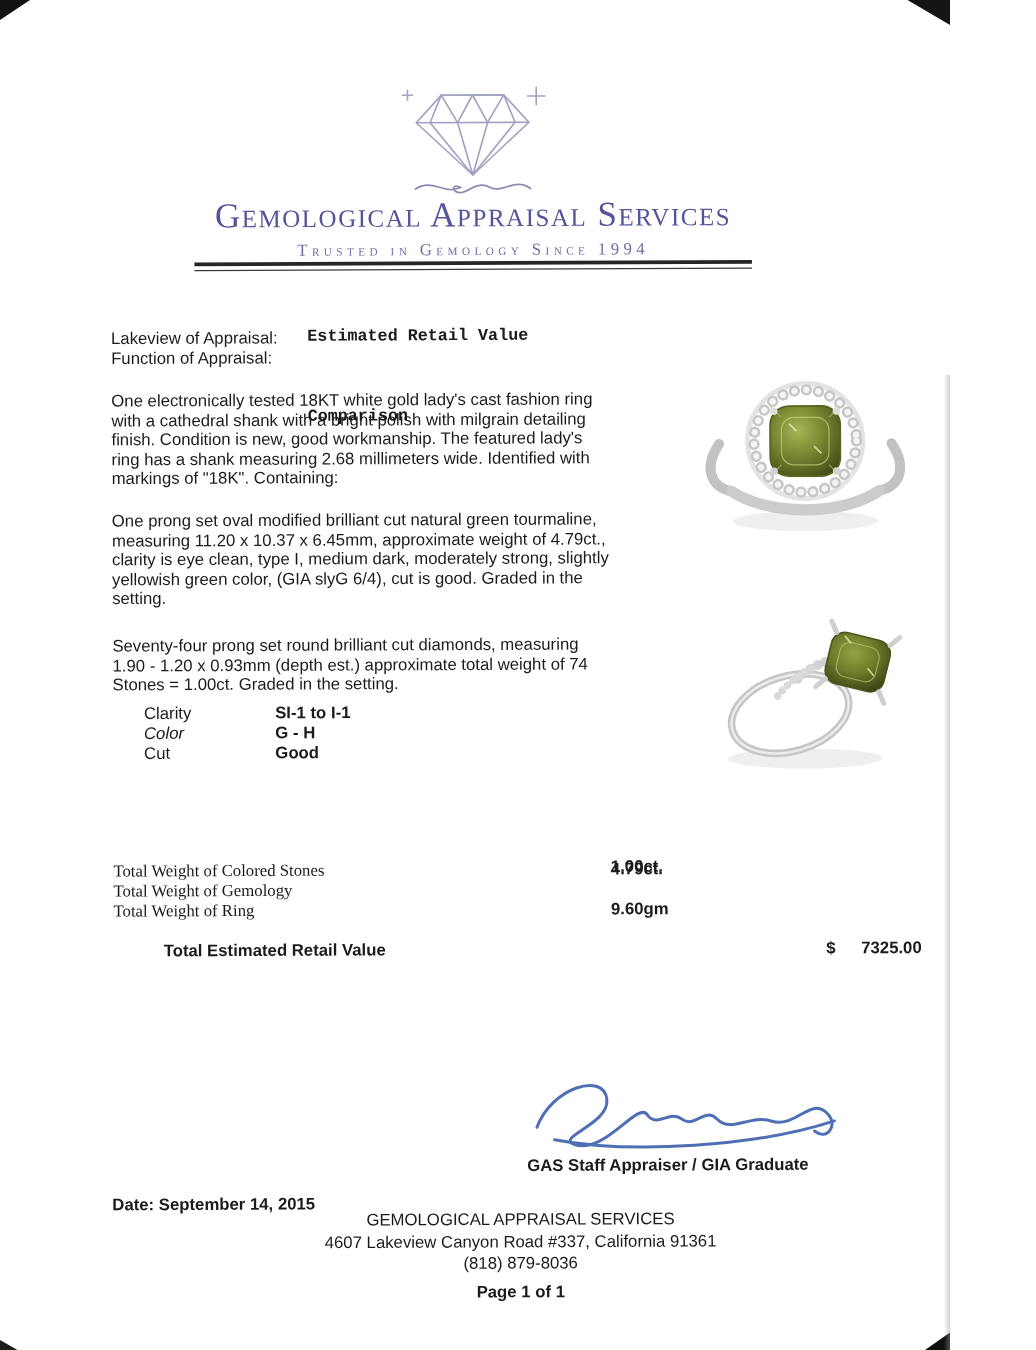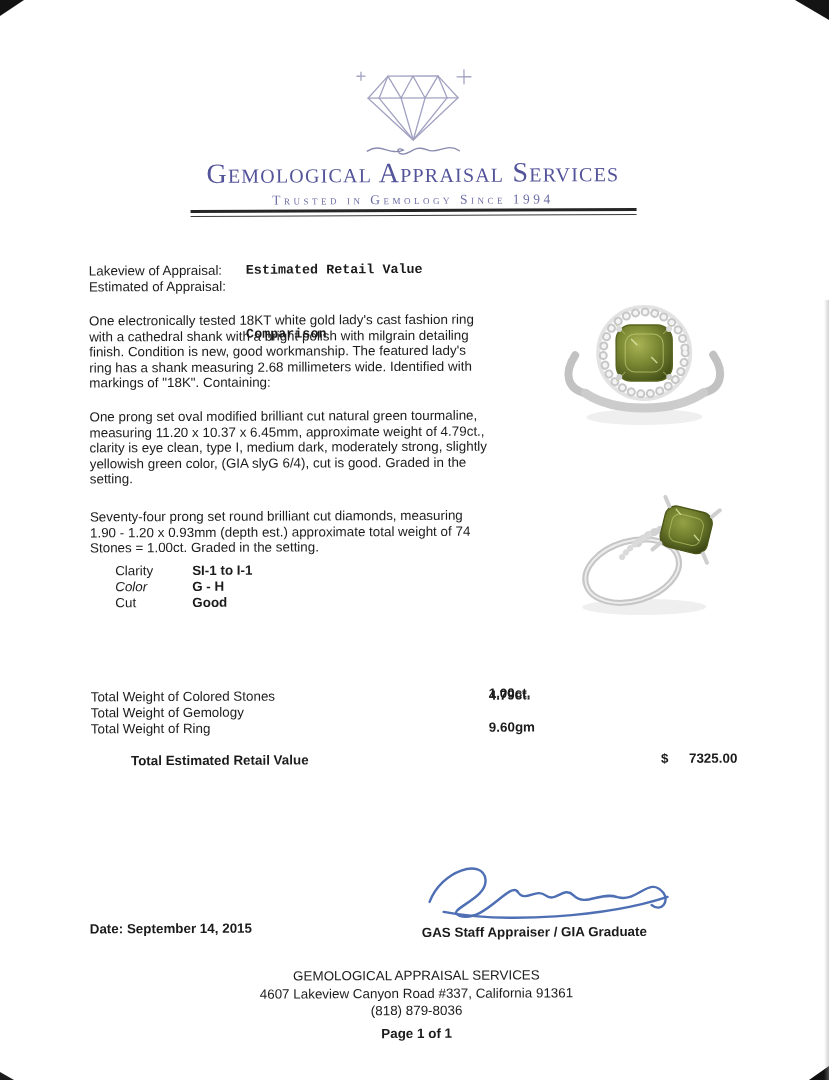--- a/index.html
+++ b/index.html
@@ -1,17 +1,17 @@
 <!DOCTYPE html>
 <html><head>
 <meta charset="utf-8">
 <style>
   html,body{margin:0;padding:0;background:#ffffff;}
   .page{
-    position:relative;width:829px;height:1080px;background:#fff;
+    position:relative;width:760px;height:1080px;background:#fff;
     overflow:hidden;font-family:"Liberation Sans",sans-serif;color:#1b1b1b;
   }
   .doc{position:absolute;inset:0;transform:rotate(-0.25deg);}
   .abs{position:absolute;}
   .b{font-weight:bold;}
   .body-text{font-size:13.4px;line-height:15.6px;}
   
   .logo-wrap{top:62px;left:50%;transform:translateX(-50%);}
   .title{
     top:157px;left:50%;transform:translateX(-50%);
@@ -26,23 +26,23 @@
   .rules{top:209px;left:50%;transform:translateX(-50%);width:446px;}
   .rule1{height:2.5px;background:#262626;margin-bottom:3px;}
   .rule2{height:1px;background:#3a3a3a;}
   
   .info-label{left:90px;width:155px;}
   .info-value{left:247px;font-family:Liberation Mono, monospace;}
   
   .para{left:90px;width:400px;}
   
   .grade-label{left:115px;}
-  .grade-value{left:192px;}
+  .grade-value{left:220px;}
   
-  .tot-label{left:90px;}
+  .tot-label{left:90px;font-family:Liberation Serif, serif;}
   .tot-value{left:488px;}
   
   .centered{left:0;width:829px;text-align:center;}
   
   .corner{width:0;height:0;position:absolute;}
   .c-tl{top:0;left:0;border-top:16px solid #121212;border-right:24px solid transparent;}
   .c-tr{top:0;right:0;border-top:20px solid #141414;border-left:34px solid transparent;}
   .c-br{bottom:0;right:0;border-bottom:14px solid #101010;border-left:20px solid transparent;}
   .c-bl{bottom:0;left:0;border-bottom:8px solid #1c1c1c;border-right:14px solid transparent;}
   .edge-right{position:absolute;right:0;top:300px;width:5px;height:780px;
@@ -72,21 +72,21 @@
 
     <div class="abs title">Gemological Appraisal Services</div>
     <div class="abs tagline">Trusted in Gemology Since 1994</div>
     <div class="abs rules">
       <div class="rule1"></div>
       <div class="rule2"></div>
     </div>
 
     <div class="abs body-text info-label" style="top:262px;">Lakeview of Appraisal:</div>
     <div class="abs body-text info-value b" style="top:262px;">Estimated Retail Value</div>
-    <div class="abs body-text info-label" style="top:278px;">Estimated of Appraisal:</div>
+    <div class="abs body-text info-label" style="top:278px;">Function of Appraisal:</div>
     <div class="abs body-text info-value b" style="top:278px;margin-top:48px;">Comparison</div>
 
     <div class="abs body-text para" style="top:312px;">One electronically tested 18KT white gold lady's cast fashion ring with a cathedral shank with a bright polish with milgrain detailing finish. Condition is new, good workmanship. The featured lady's ring has a shank measuring 2.68 millimeters wide. Identified with markings of "18K".  Containing:</div>
     <div class="abs body-text para" style="top:408px;">One prong set oval modified brilliant cut natural green tourmaline, measuring 11.20 x 10.37 x 6.45mm, approximate weight of 4.79ct., clarity is eye clean, type I, medium dark, moderately strong, slightly yellowish green color, (GIA slyG 6/4), cut is good. Graded in the setting.</div>
     <div class="abs body-text para" style="top:508px;">Seventy-four prong set round brilliant cut diamonds, measuring 1.90 - 1.20 x 0.93mm (depth est.) approximate total weight of 74 Stones = 1.00ct. Graded in the setting.</div>
 
     <div class="abs body-text grade-label" style="top:562px;">Clarity</div>
     <div class="abs body-text grade-value b" style="top:562px;">SI-1 to I-1</div>
     <div class="abs body-text grade-label" style="top:578px;font-style:italic;">Color</div>
     <div class="abs body-text grade-value b" style="top:578px;">G - H</div>
@@ -159,21 +159,21 @@
     <div class="abs" style="top:854px;left:408px;">
       <svg width="272" height="68" viewBox="0 0 272 68">
         <g stroke="#3f63ae" stroke-width="2.4" fill="none" stroke-linecap="round" opacity="0.92">
           <path d="M20 48 C32 16 74 4 76 26 C78 46 34 56 50 62 C74 70 100 28 108 38"></path>
           <path d="M108 38 C116 50 126 34 136 42 C146 50 154 32 164 42 C176 54 190 38 208 44 C228 50 240 22 254 40 C260 48 252 60 242 52"></path>
           <path d="M34 58 C96 70 196 64 258 44"></path>
         </g>
       </svg>
     </div>
 
-    <div class="abs body-text b" style="top:920px;left:88px;">Date: September 14, 2015</div>
+    <div class="abs body-text b" style="top:955px;left:88px;">Date: September 14, 2015</div>
     <div class="abs body-text b" style="top:925px;left:420px;">GAS Staff Appraiser / GIA Graduate</div>
 
     <div class="abs body-text centered" style="top:968px;">GEMOLOGICAL APPRAISAL SERVICES</div>
     <div class="abs body-text centered" style="top:986px;">4607 Lakeview Canyon Road #337, California 91361</div>
     <div class="abs body-text centered" style="top:1003px;">(818) 879-8036</div>
     <div class="abs body-text centered b" style="top:1026px;">Page 1 of 1</div>
 
   </div>
 
   <div class="corner c-tl"></div>

